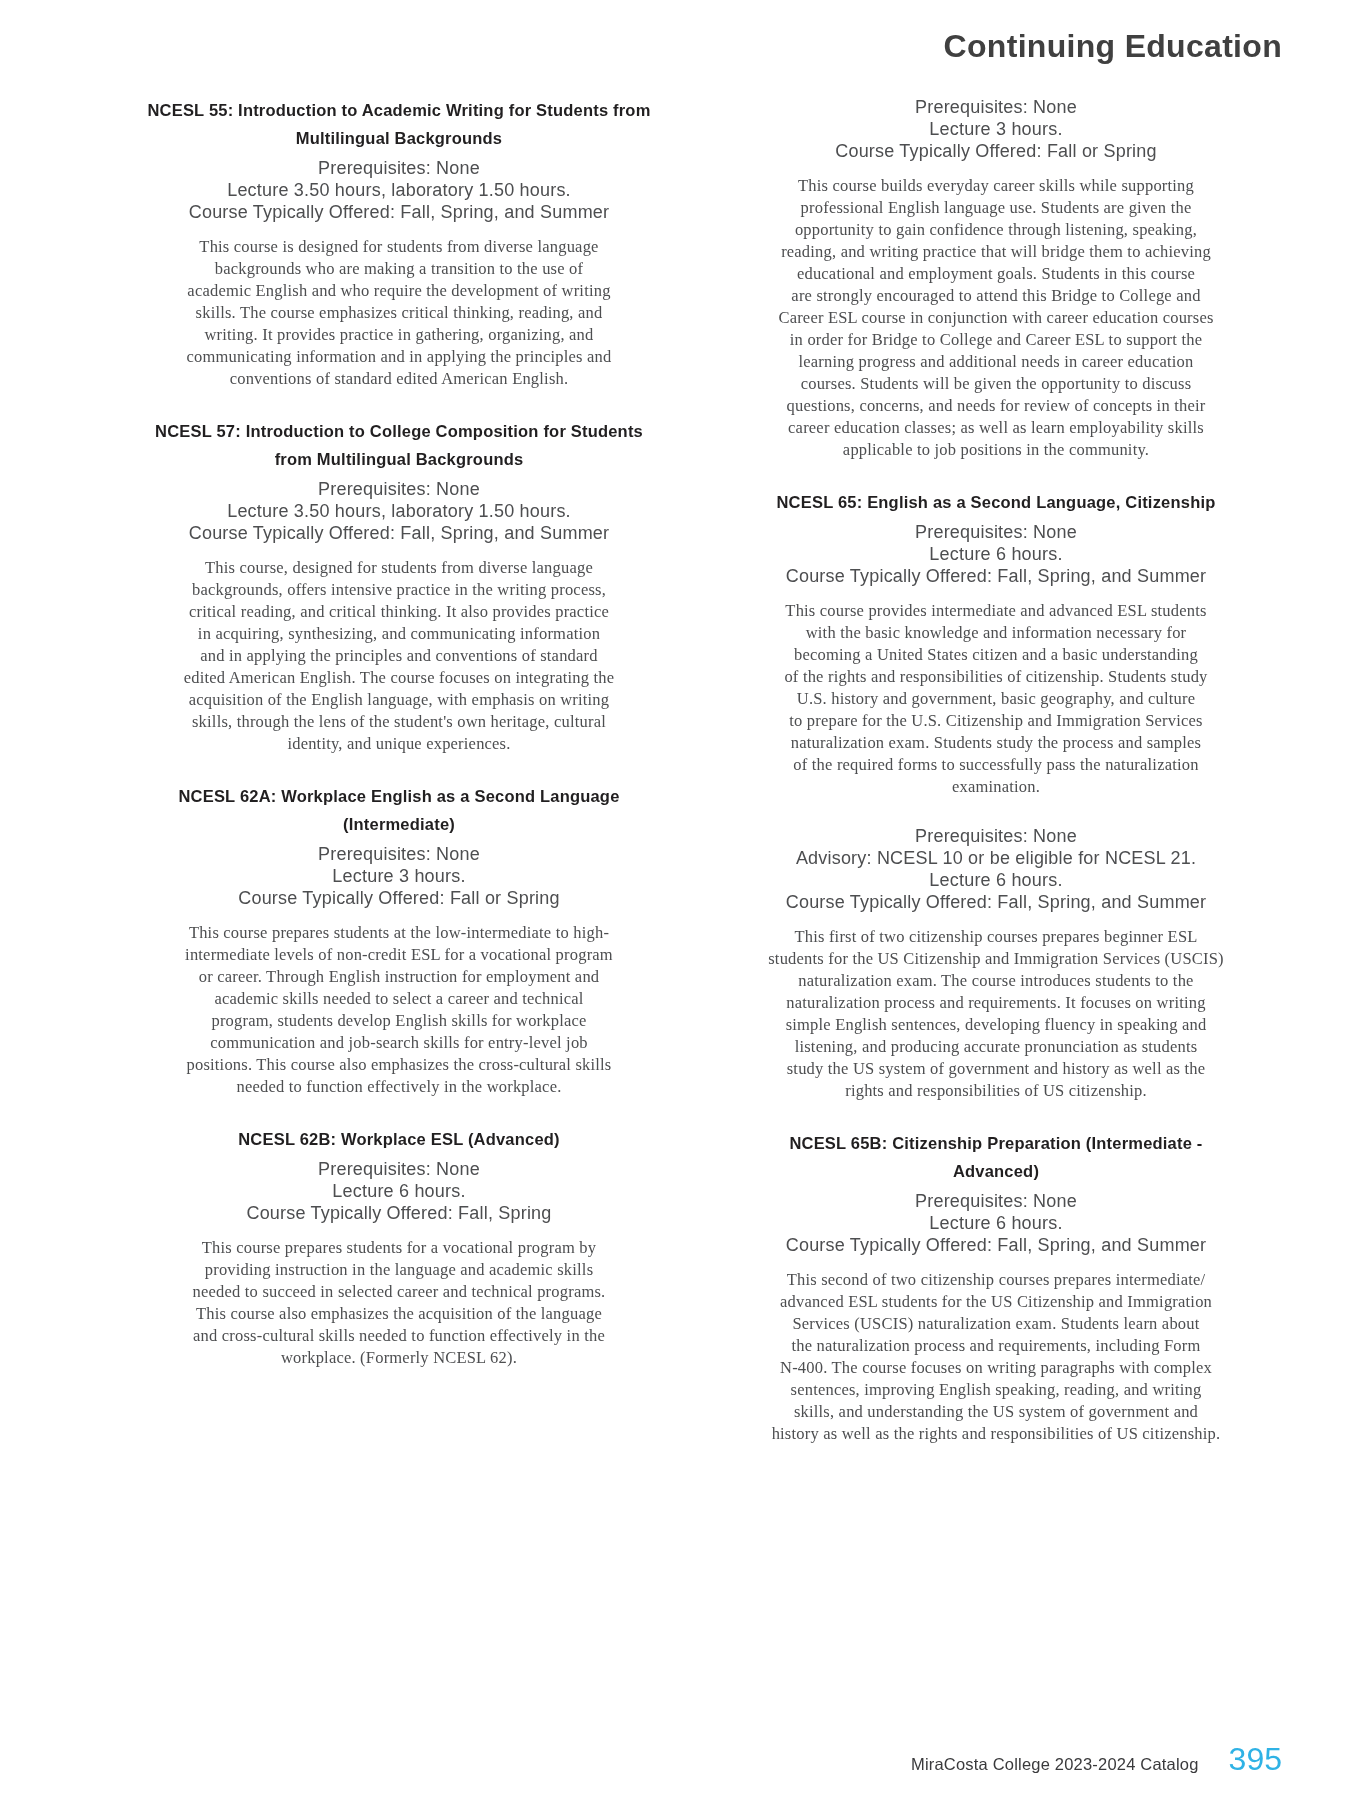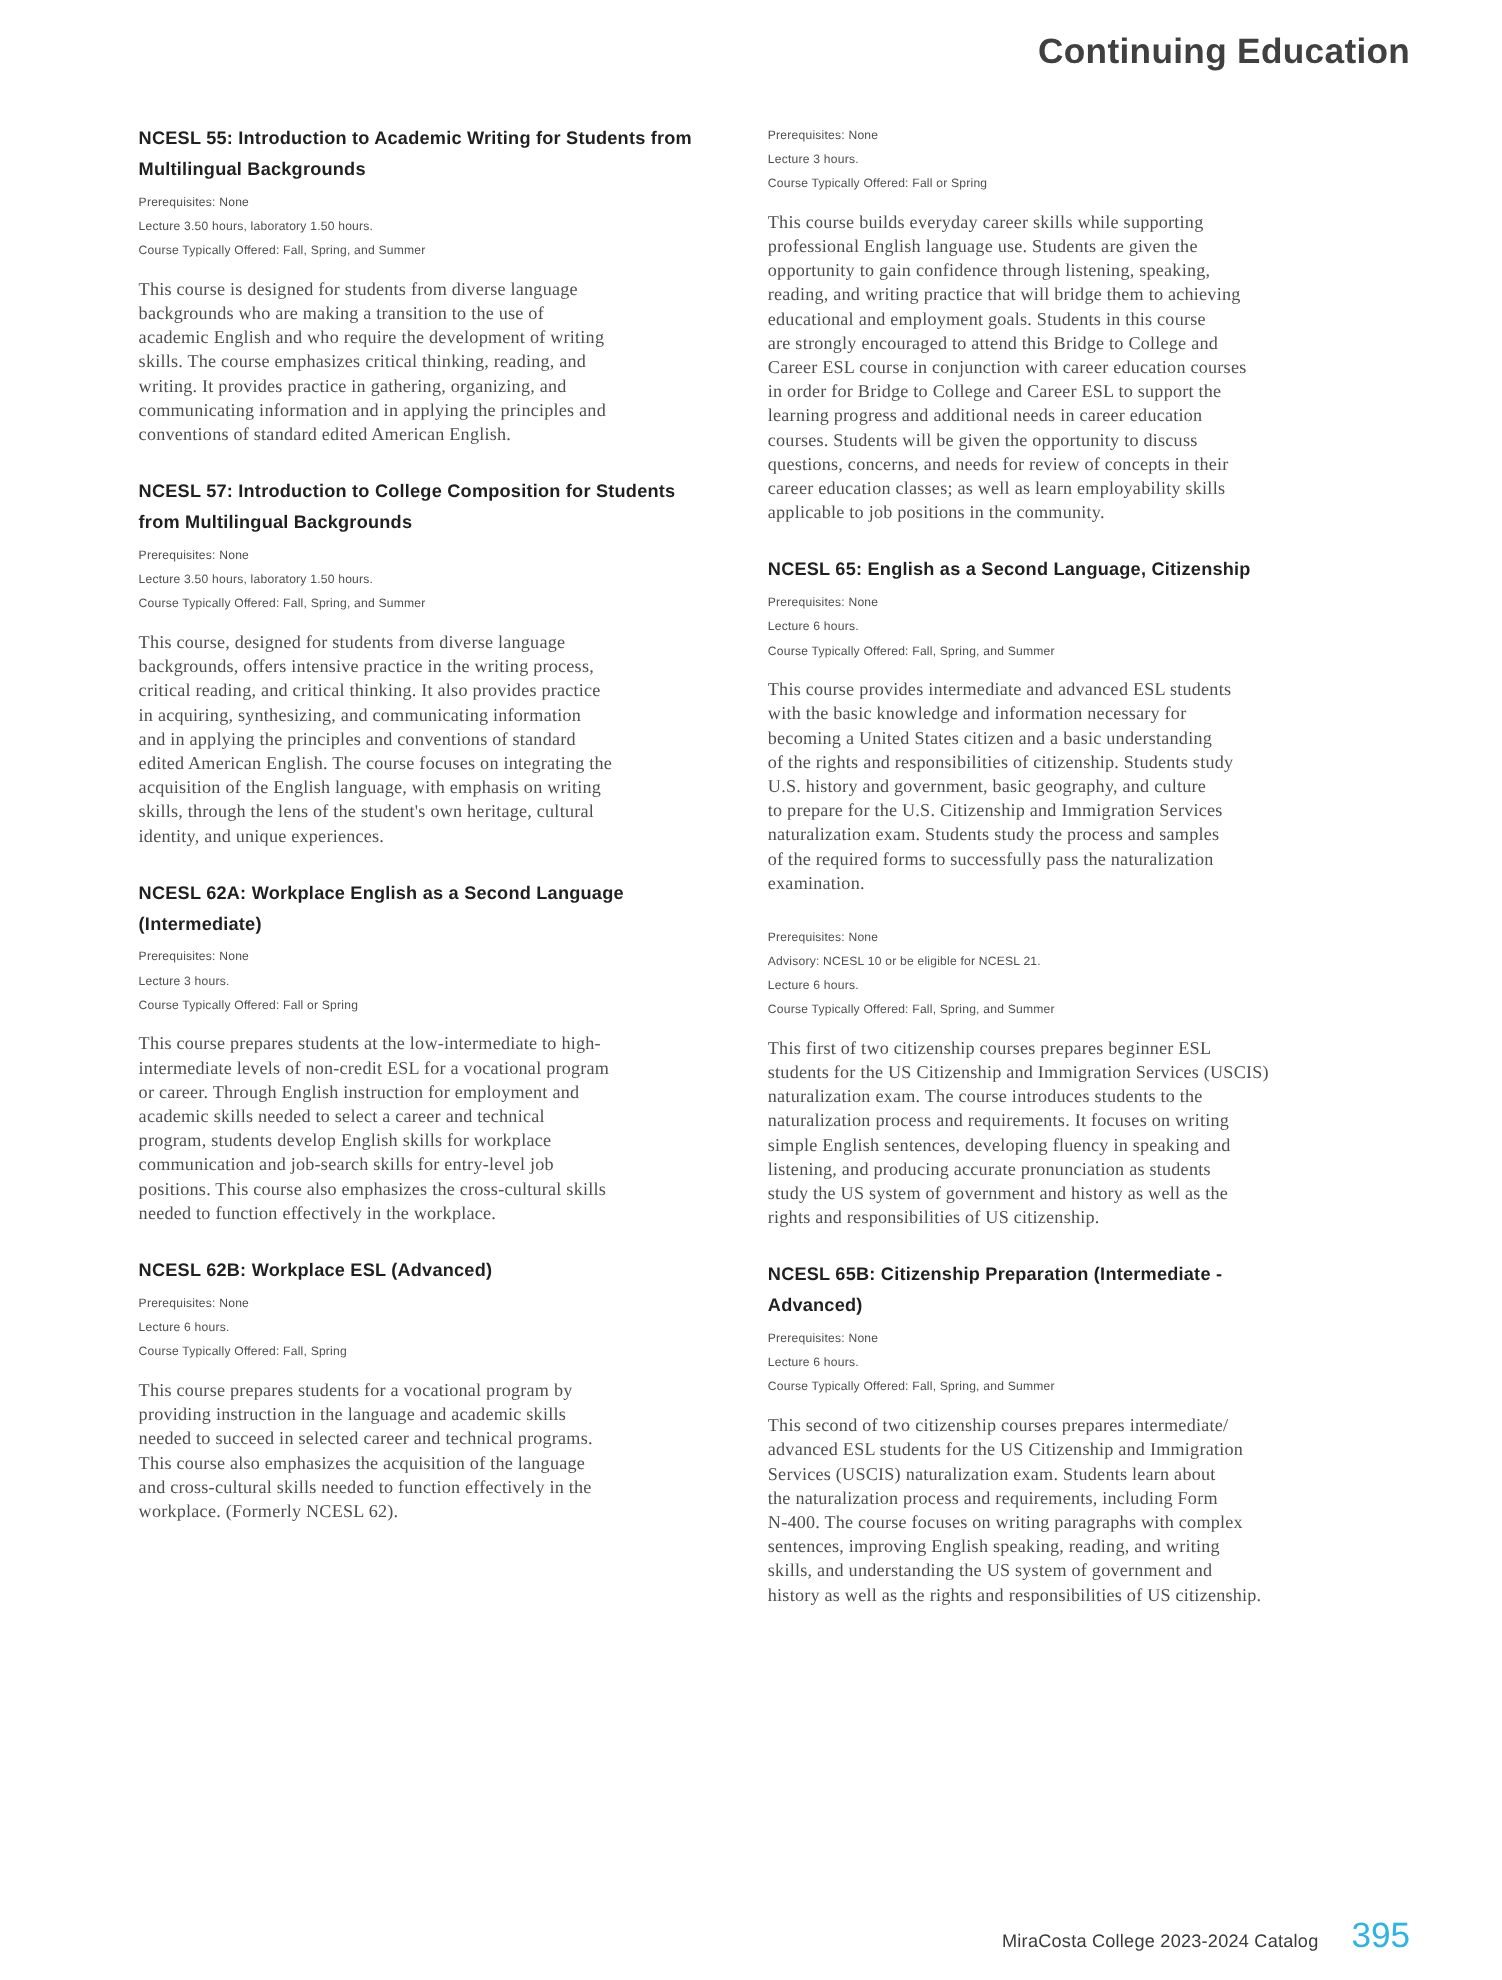--- a/index.html
+++ b/index.html
@@ -16,38 +16,39 @@
     position: absolute;
     top: 28px; right: 83px;
     font-size: 32px;
     font-weight: 700;
     letter-spacing: 0.3px;
     color: #404040;
   }
 
   .content {
     position: absolute;
-    left: 126px; top: 112px;
+    left: 126px; top: 96px;
     display: flex;
-    gap: 26px;
+    gap: 51px;
+    text-align: center;
   }
   .col { width: 546px; }
 
   .course { margin: 0 0 27px 0; }
   .course-title {
     margin: 0 0 5px 0;
     font-size: 16.5px;
     font-weight: 700;
     line-height: 28px;
     color: #211F20;
     letter-spacing: 0.2px;
     white-space: pre-line;
   }
   .meta-line {
-    font-size: 11px;
+    font-size: 18px;
     line-height: 22px;
     color: #4D4E50;
     letter-spacing: 0.2px;
   }
   .desc {
     margin: 13px 0 0 0;
     font-size: 16.5px;
     line-height: 22px;
     color: #4D4E50;
     letter-spacing: 0.2px;

